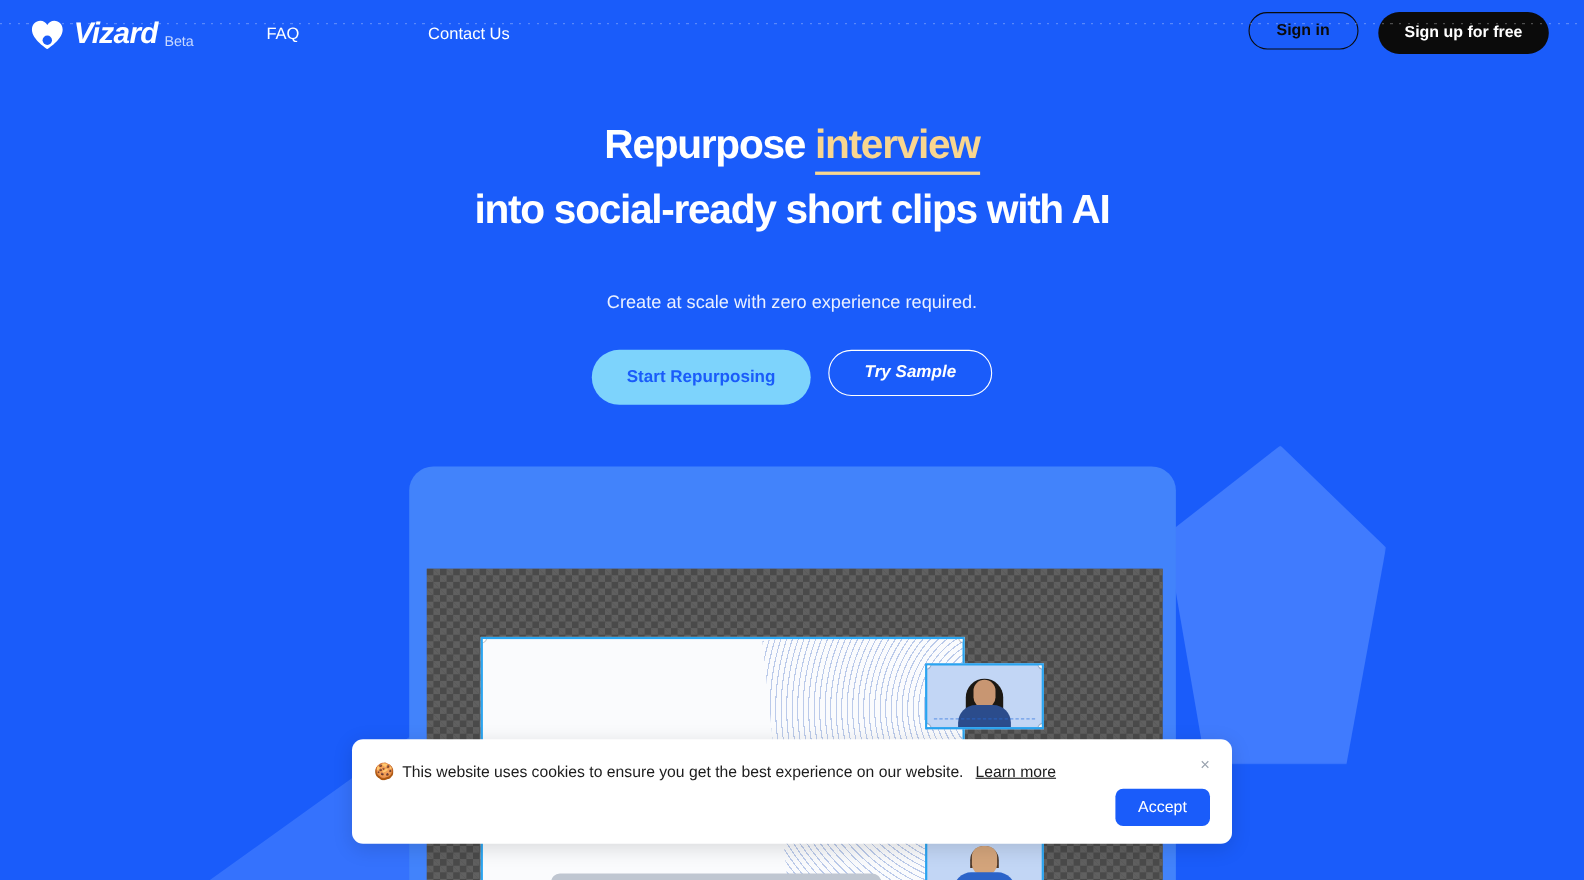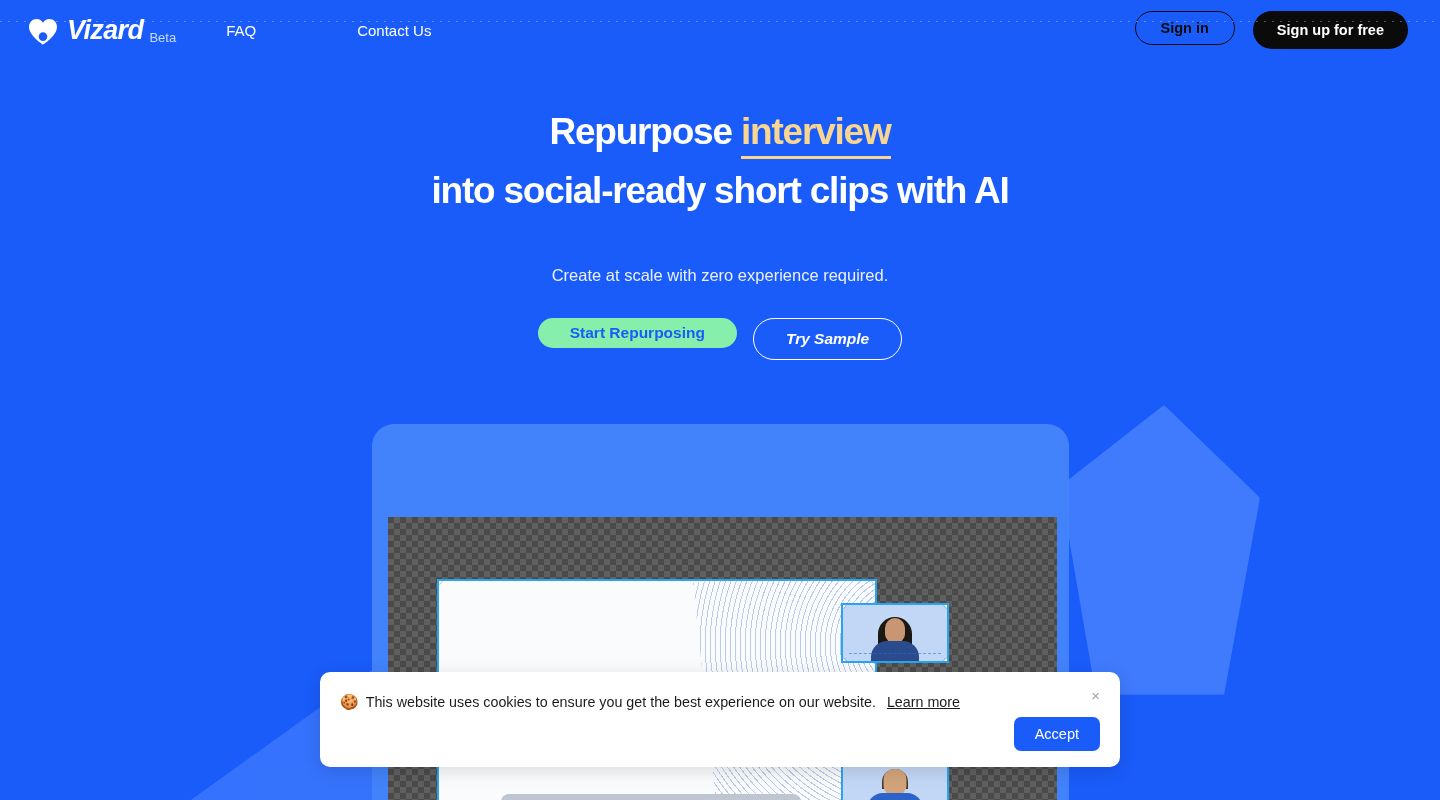--- a/index.html
+++ b/index.html
@@ -66,21 +66,21 @@
     line-height: 30px;
   }
   .brand-beta {
     color: #C8D9FF;
     font-size: 13px;
     line-height: 14px;
     margin-top: 2px;
     font-weight: 400;
   }
 
-  .nav-links { display: flex; align-items: center; margin-left: 50px; gap: 0; }
+  .nav-links { display: flex; align-items: center; margin-left: 66px; gap: 16px; }
   .nav-link {
     color: #fff;
     font-size: 15px;
     text-decoration: none;
     padding: 8px 0;
     white-space: nowrap;
   }
   .nav-link.nav-faq { margin-left: 0; width: 131px; }
 
   .header-spacer { flex: 1; }
@@ -146,28 +146,28 @@
     font-weight: 400;
   }
 
   .cta-row {
     margin-top: 33px;
     display: flex;
     justify-content: center;
     gap: 16px;
   }
   .btn-primary {
-    background: #86efac;
+    background: #7dd3fc;
     border: none;
     border-radius: 999px;
     color: #1A5CFA;
     font-family: inherit;
     font-size: 15.5px;
     font-weight: 700;
-    height: 30px;
+    height: 50px;
     padding: 0 32px;
     cursor: pointer;
   }
   .btn-secondary {
     background: transparent;
     border: 1.7px solid #fff;
     border-radius: 999px;
     color: #fff;
     font-family: inherit;
     font-size: 15.5px;

